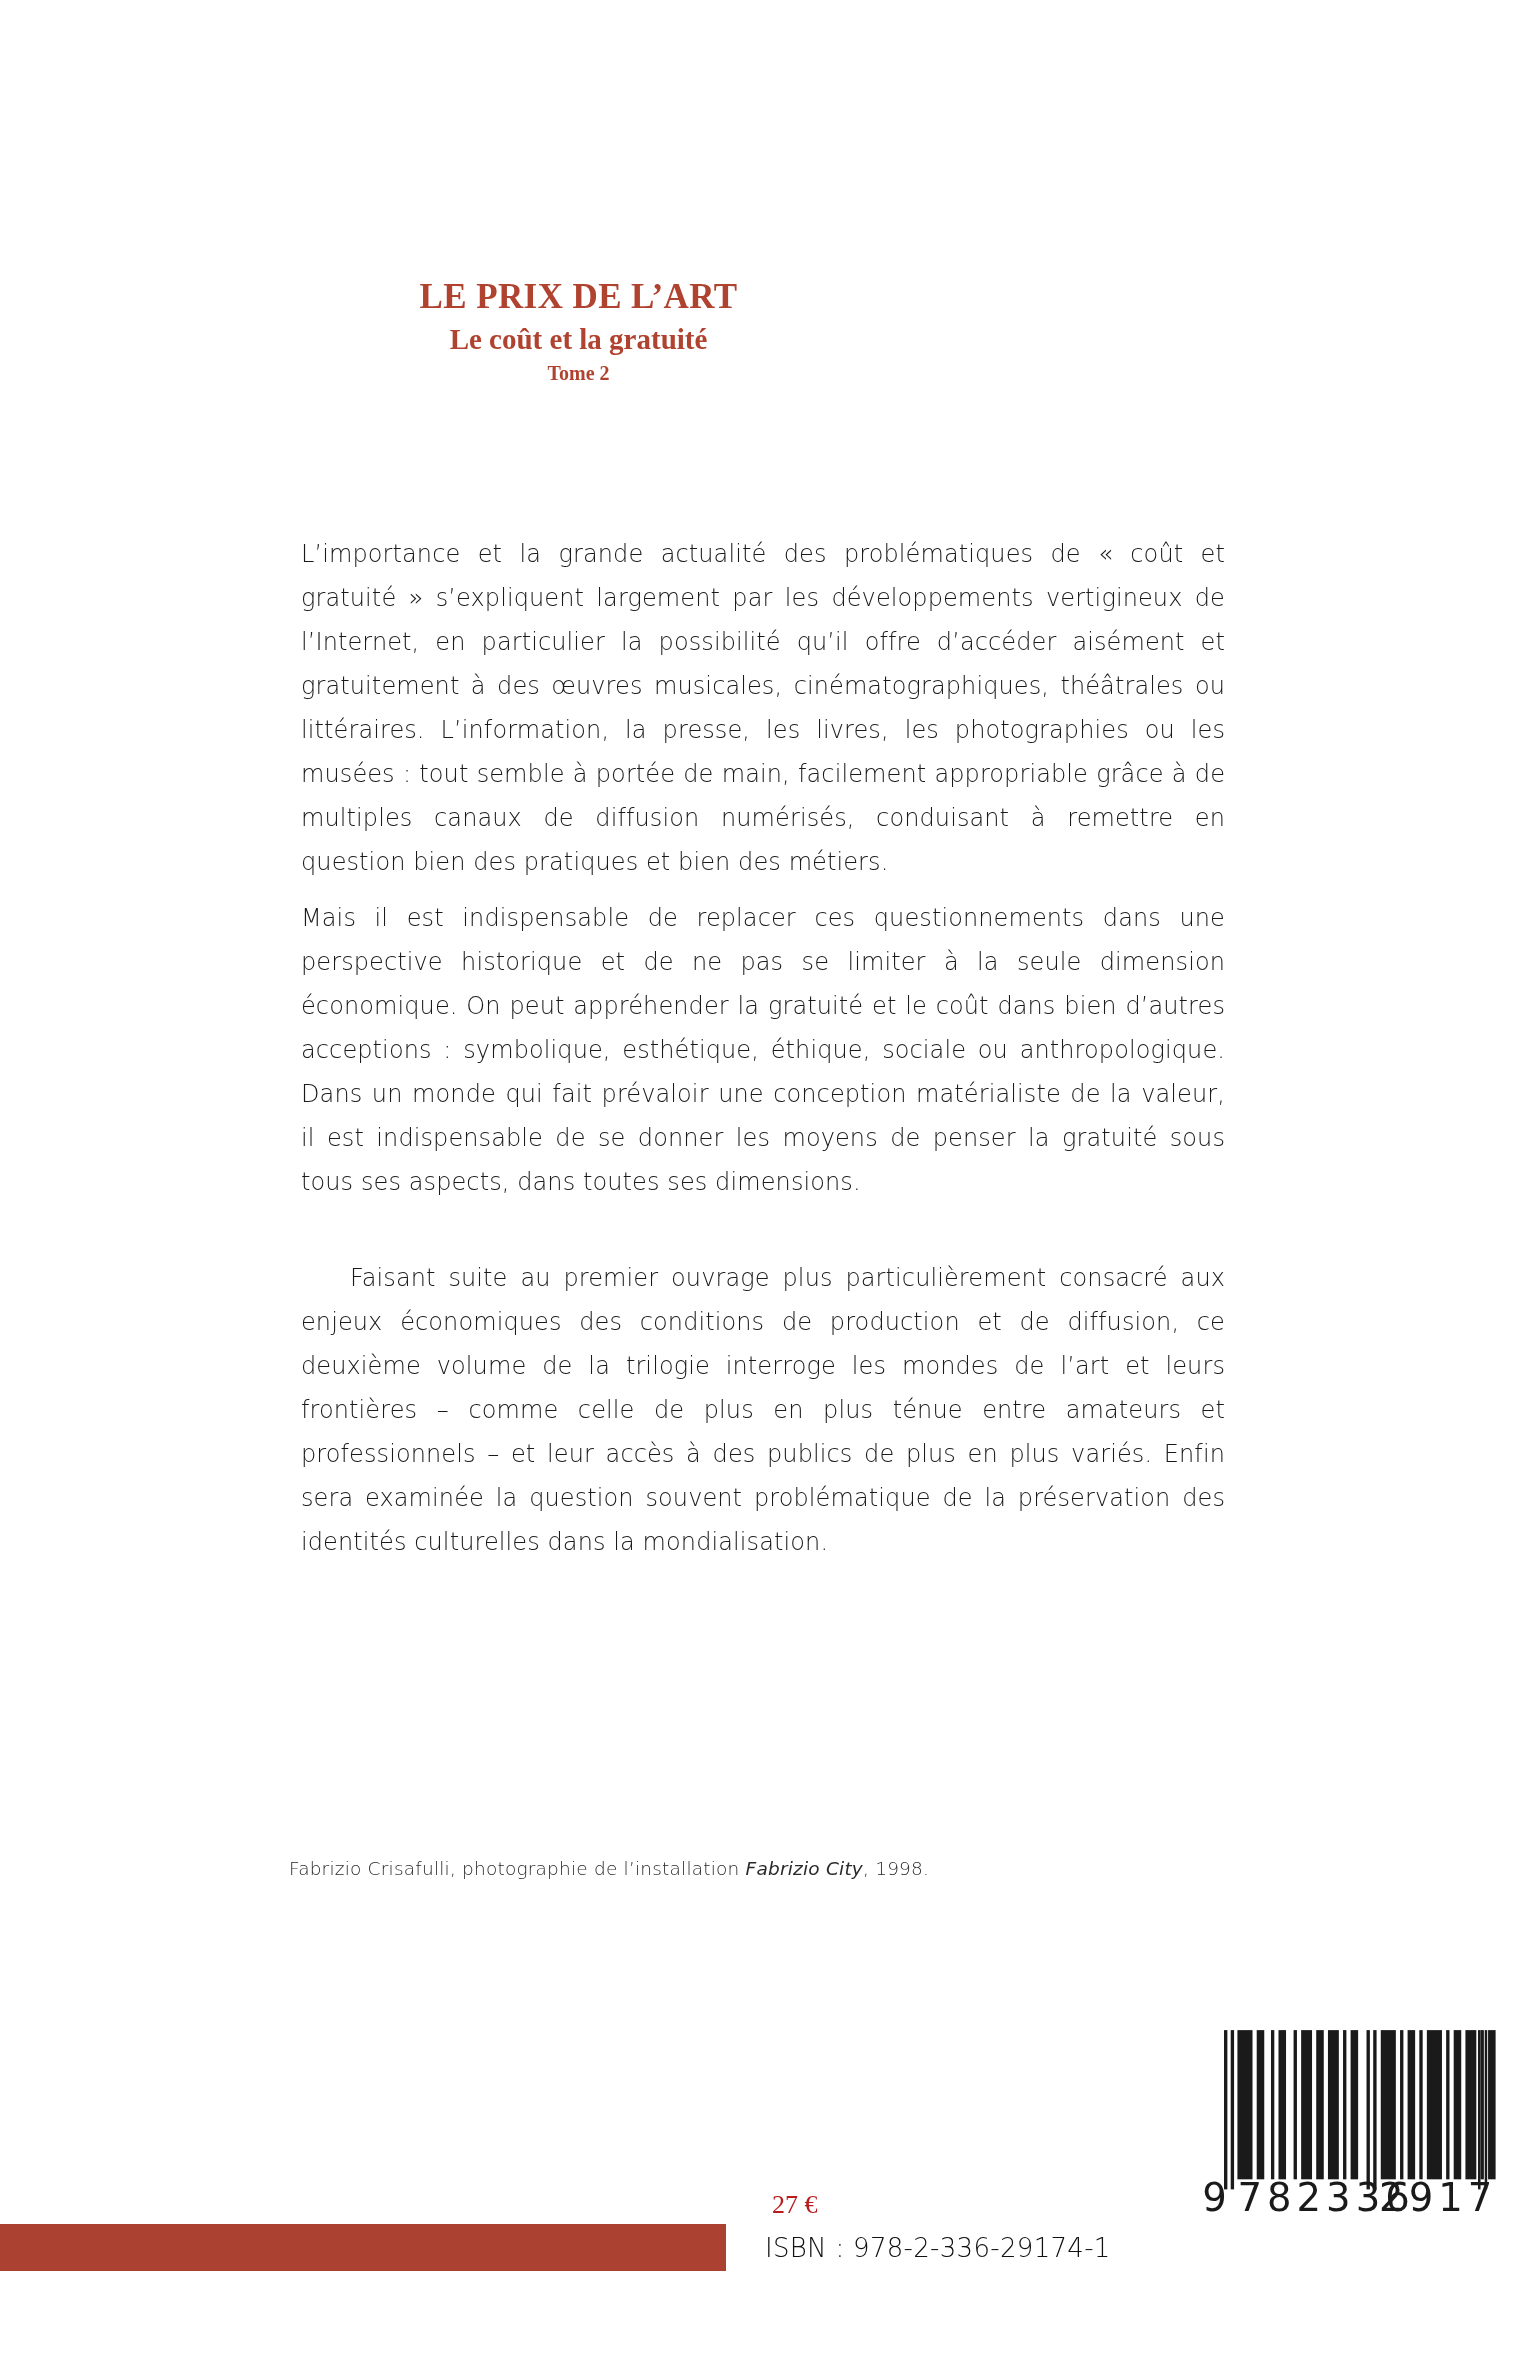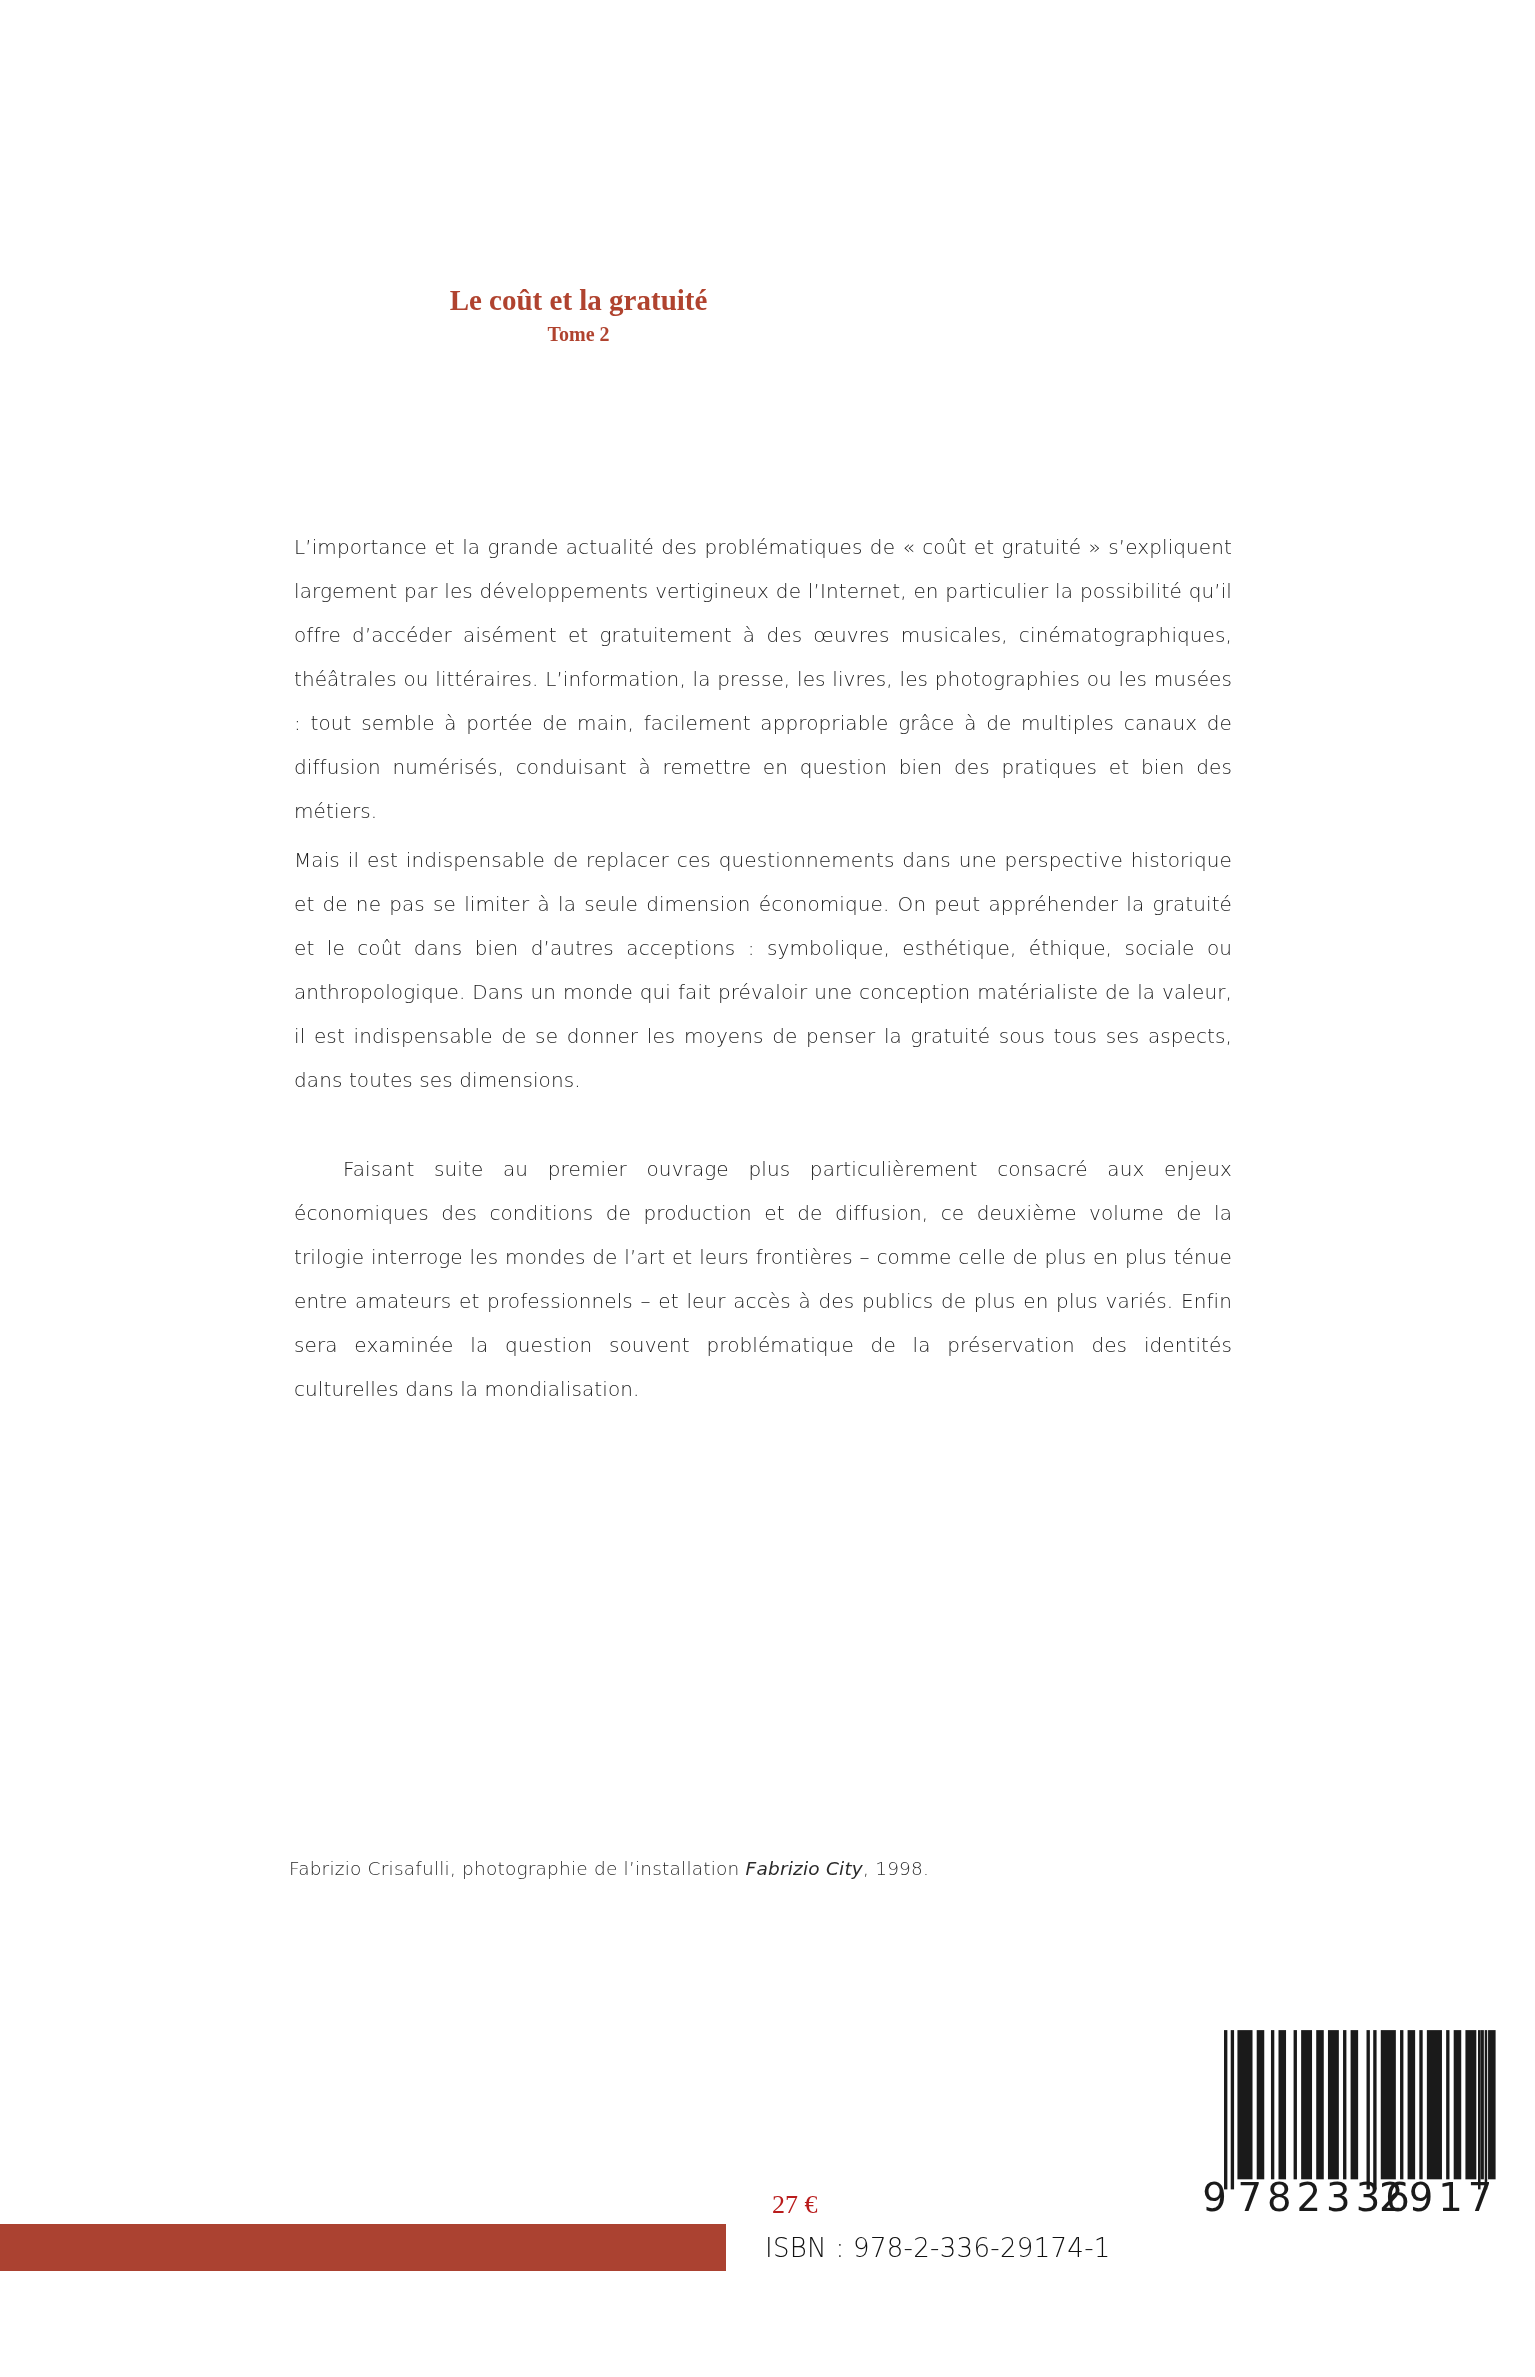--- a/index.html
+++ b/index.html
@@ -54,25 +54,25 @@
   #body-copy {
     position: absolute;
     left: 289px;
     top: 520px;
     width: 948px;
     color: #1a1a1a;
   }
   .para {
     font-family: "DejaVu Sans", sans-serif;
     font-weight: 300;
-    font-size: 20px;
+    font-size: 24px;
     line-height: 44px;
     text-align: justify;
     text-justify: inter-word;
-    margin: 5px;
+    margin: 12px;
     letter-spacing: 0.1px;
   }
   .para.tight { margin-bottom: 0; }
   .para.indent { text-indent: 49px; }
   .spacer-para { height: 40px; }
 
   
   #caption {
     position: absolute;
     left: 289px;
@@ -125,20 +125,21 @@
     top: 2010px;
     width: 327px;
     height: 285px;
   }
   #barcode-svg { display: block; }
 </style>
 </head>
 <body>
 
 <div id="title-block">
+  <div id="main-title">LE PRIX DE L’ART</div>
   <div id="subtitle">Le coût et la gratuité</div>
   <div id="tome">Tome 2</div>
 </div>
 
 <div id="body-copy">
   <p class="para tight">L’importance et la grande actualité des problématiques de « coût et gratuité » s’expliquent largement par les développements vertigineux de l’Internet, en particulier la possibilité qu’il offre d’accéder aisément et gratuitement à des œuvres musicales, cinématographiques, théâtrales ou littéraires. L’information, la presse, les livres, les photographies ou les musées : tout semble à portée de main, facilement appropriable grâce à de multiples canaux de diffusion numérisés, conduisant à remettre en question bien des pratiques et bien des métiers.</p>
   <p class="para tight">Mais il est indispensable de replacer ces questionnements dans une perspective historique et de ne pas se limiter à la seule dimension économique. On peut appréhender la gratuité et le coût dans bien d’autres acceptions : symbolique, esthétique, éthique, sociale ou anthropologique. Dans un monde qui fait prévaloir une conception matérialiste de la valeur, il est indispensable de se donner les moyens de penser la gratuité sous tous ses aspects, dans toutes ses dimensions.</p>
   <div class="spacer-para"></div>
   <p class="para indent">Faisant suite au premier ouvrage plus particulièrement consacré aux enjeux économiques des conditions de production et de diffusion, ce deuxième volume de la trilogie interroge les mondes de l’art et leurs frontières – comme celle de plus en plus ténue entre amateurs et professionnels – et leur accès à des publics de plus en plus variés. Enfin sera examinée la question souvent problématique de la préservation des identités culturelles dans la mondialisation.</p>
 </div>

